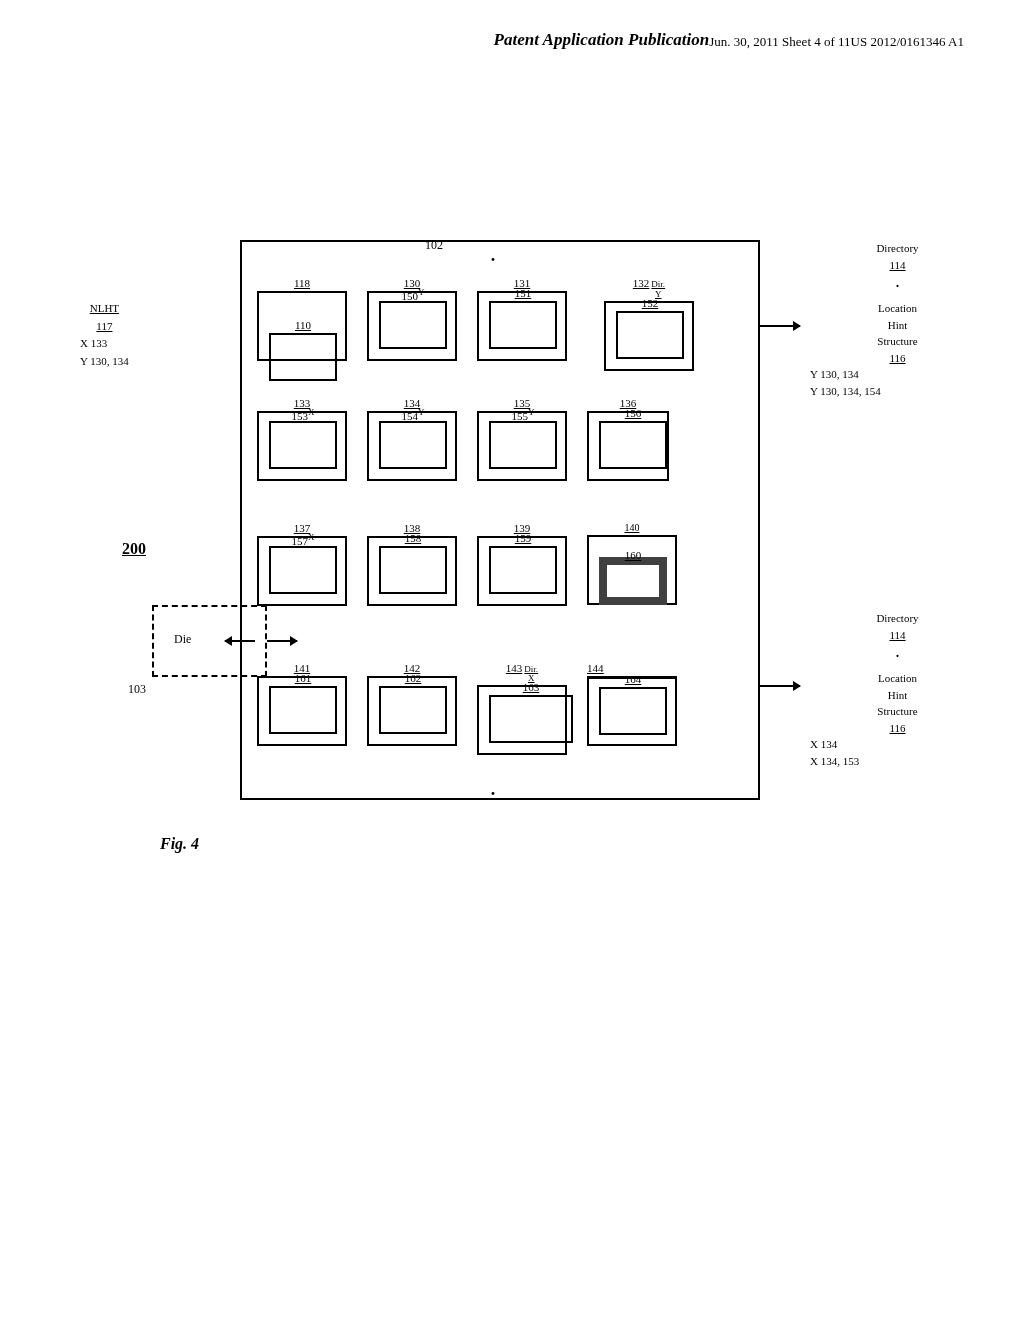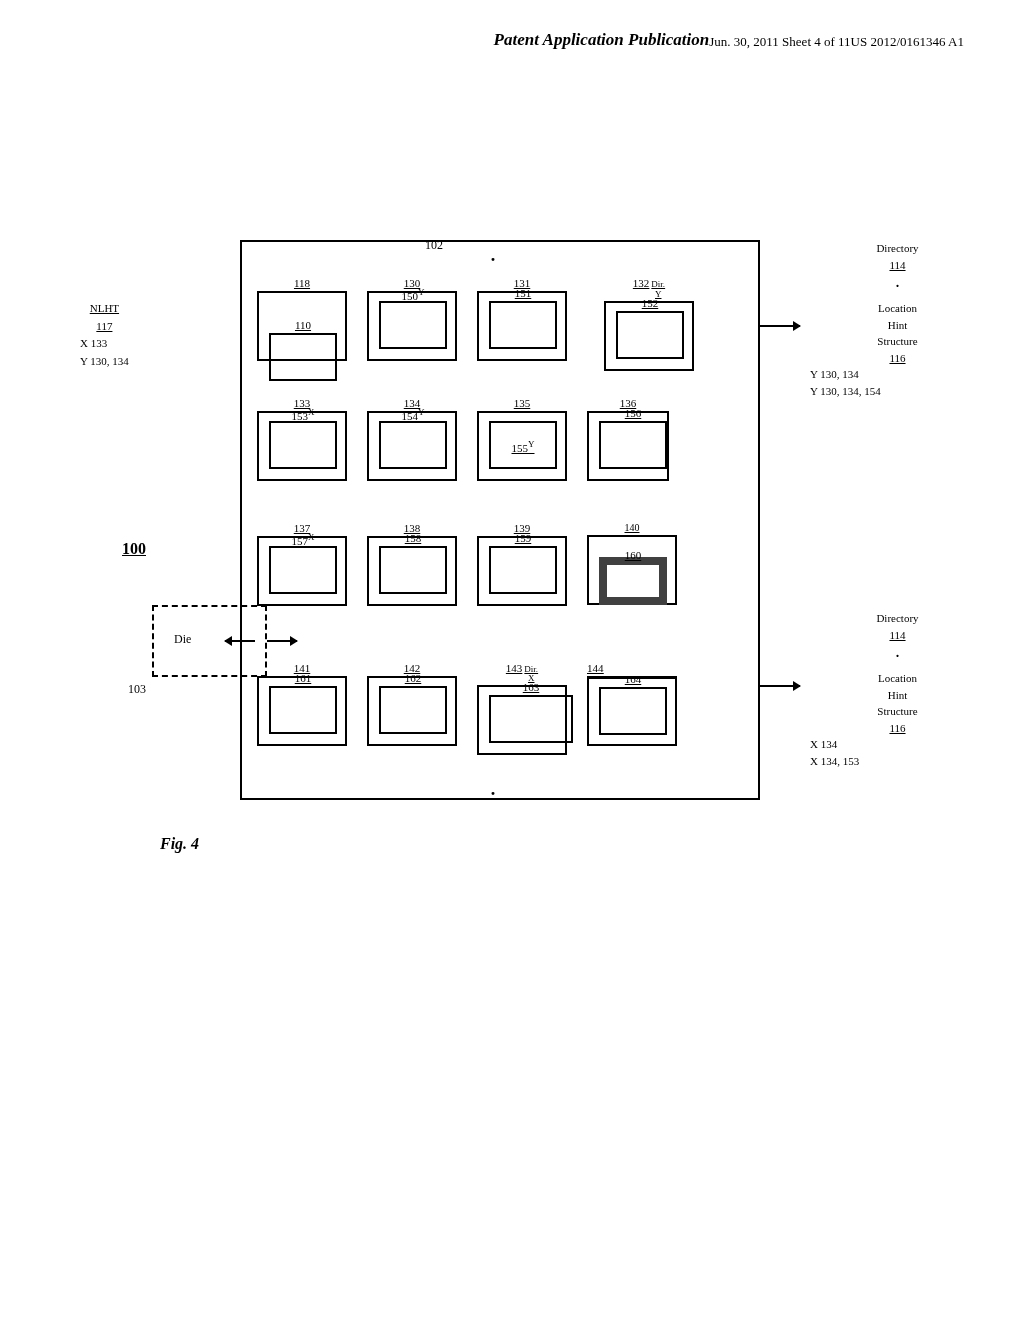--- a/index.html
+++ b/index.html
@@ -128,21 +128,21 @@
         <div style="position:absolute; top:8px; left:10px; width:68px; height:48px; border:2px solid #000;">
           <div style="position:absolute; top:-16px; left:50%; transform:translateX(-50%); font-size:11px; text-decoration:underline; white-space:nowrap;">154<sup style="font-size:9px;">Y</sup></div>
         </div>
       </div>
     </div>
 
     <div style="position:absolute; left:235px; top:155px;">
       <div style="font-size:11px; text-decoration:underline; text-align:center; margin-bottom:2px;">135</div>
       <div style="width:90px; height:70px; border:2px solid #000; position:relative;">
         <div style="position:absolute; top:8px; left:10px; width:68px; height:48px; border:2px solid #000;">
-          <div style="position:absolute; top:-16px; left:50%; transform:translateX(-50%); font-size:11px; text-decoration:underline; white-space:nowrap;margin-top:32px;">155<sup style="font-size:9px;">Y</sup></div>
+          <div style="position:absolute; top:-16px; left:50%; transform:translateX(-50%); font-size:11px; text-decoration:underline; white-space:nowrap;">155<sup style="font-size:9px;">Y</sup></div>
         </div>
       </div>
     </div>
 
     <div style="position:absolute; left:345px; top:155px;">
       <div style="font-size:11px; text-decoration:underline; text-align:center; margin-bottom:2px;">136</div>
       <div style="width:82px; height:70px; border:2px solid #000; position:relative;">
         <div style="position:absolute; top:8px; left:10px; width:68px; height:48px; border:2px solid #000;">
           <div style="position:absolute; top:-16px; left:50%; transform:translateX(-50%); font-size:11px; text-decoration:underline; white-space:nowrap;">156</div>
         </div>
@@ -234,21 +234,21 @@
   </div>
 
   <div style="position:absolute; left:20px; top:80px; font-size:11px; line-height:1.6;">
     <div style="text-decoration:underline; text-align:center;">NLHT</div>
     <div style="text-decoration:underline; text-align:center;">117</div>
     <div>X  133</div>
     <div>Y  130, 134</div>
   </div>
 
   <div style="position:absolute; left:62px; top:320px; font-size:16px; font-weight:bold;">
-    <span style="text-decoration:underline;">100</span>
+    <span style="text-decoration:underline;">200</span>
   </div>
 
   <div style="position:absolute; left:92px; top:385px; width:115px; height:72px; border:2px dashed #000;">
     <div style="position:absolute; top:25px; left:20px; font-size:12px;">Die</div>
   </div>
 
   <div style="position:absolute; left:68px; top:462px; font-size:12px;">103</div>
 
   <div style="position:absolute; left:207px; top:420px; width:30px; height:2px; background:#000;">
     <div style="position:absolute; right:-1px; top:-4px; width:0; height:0; border-top:5px solid transparent; border-bottom:5px solid transparent; border-left:8px solid #000;"></div>

